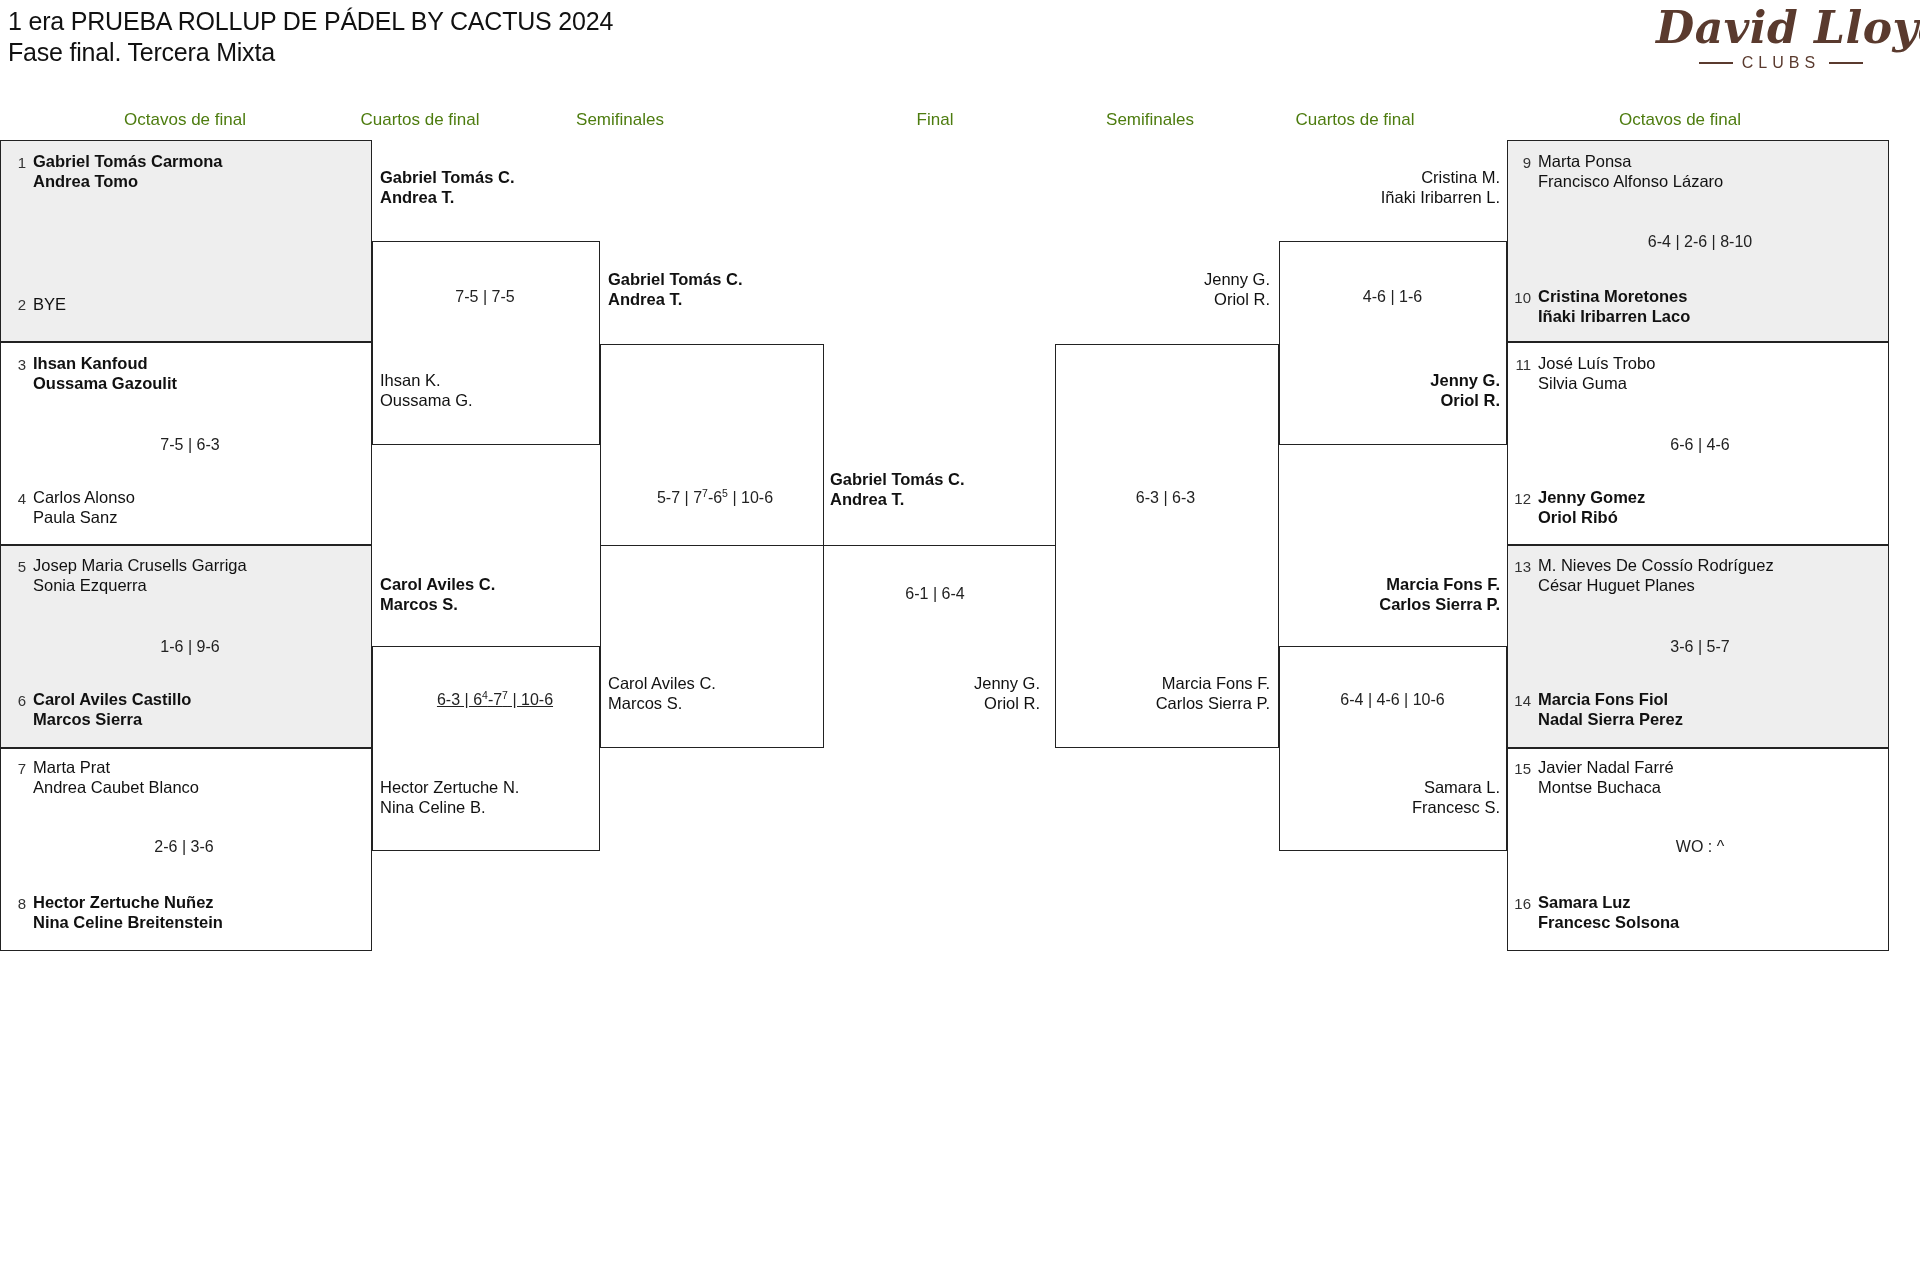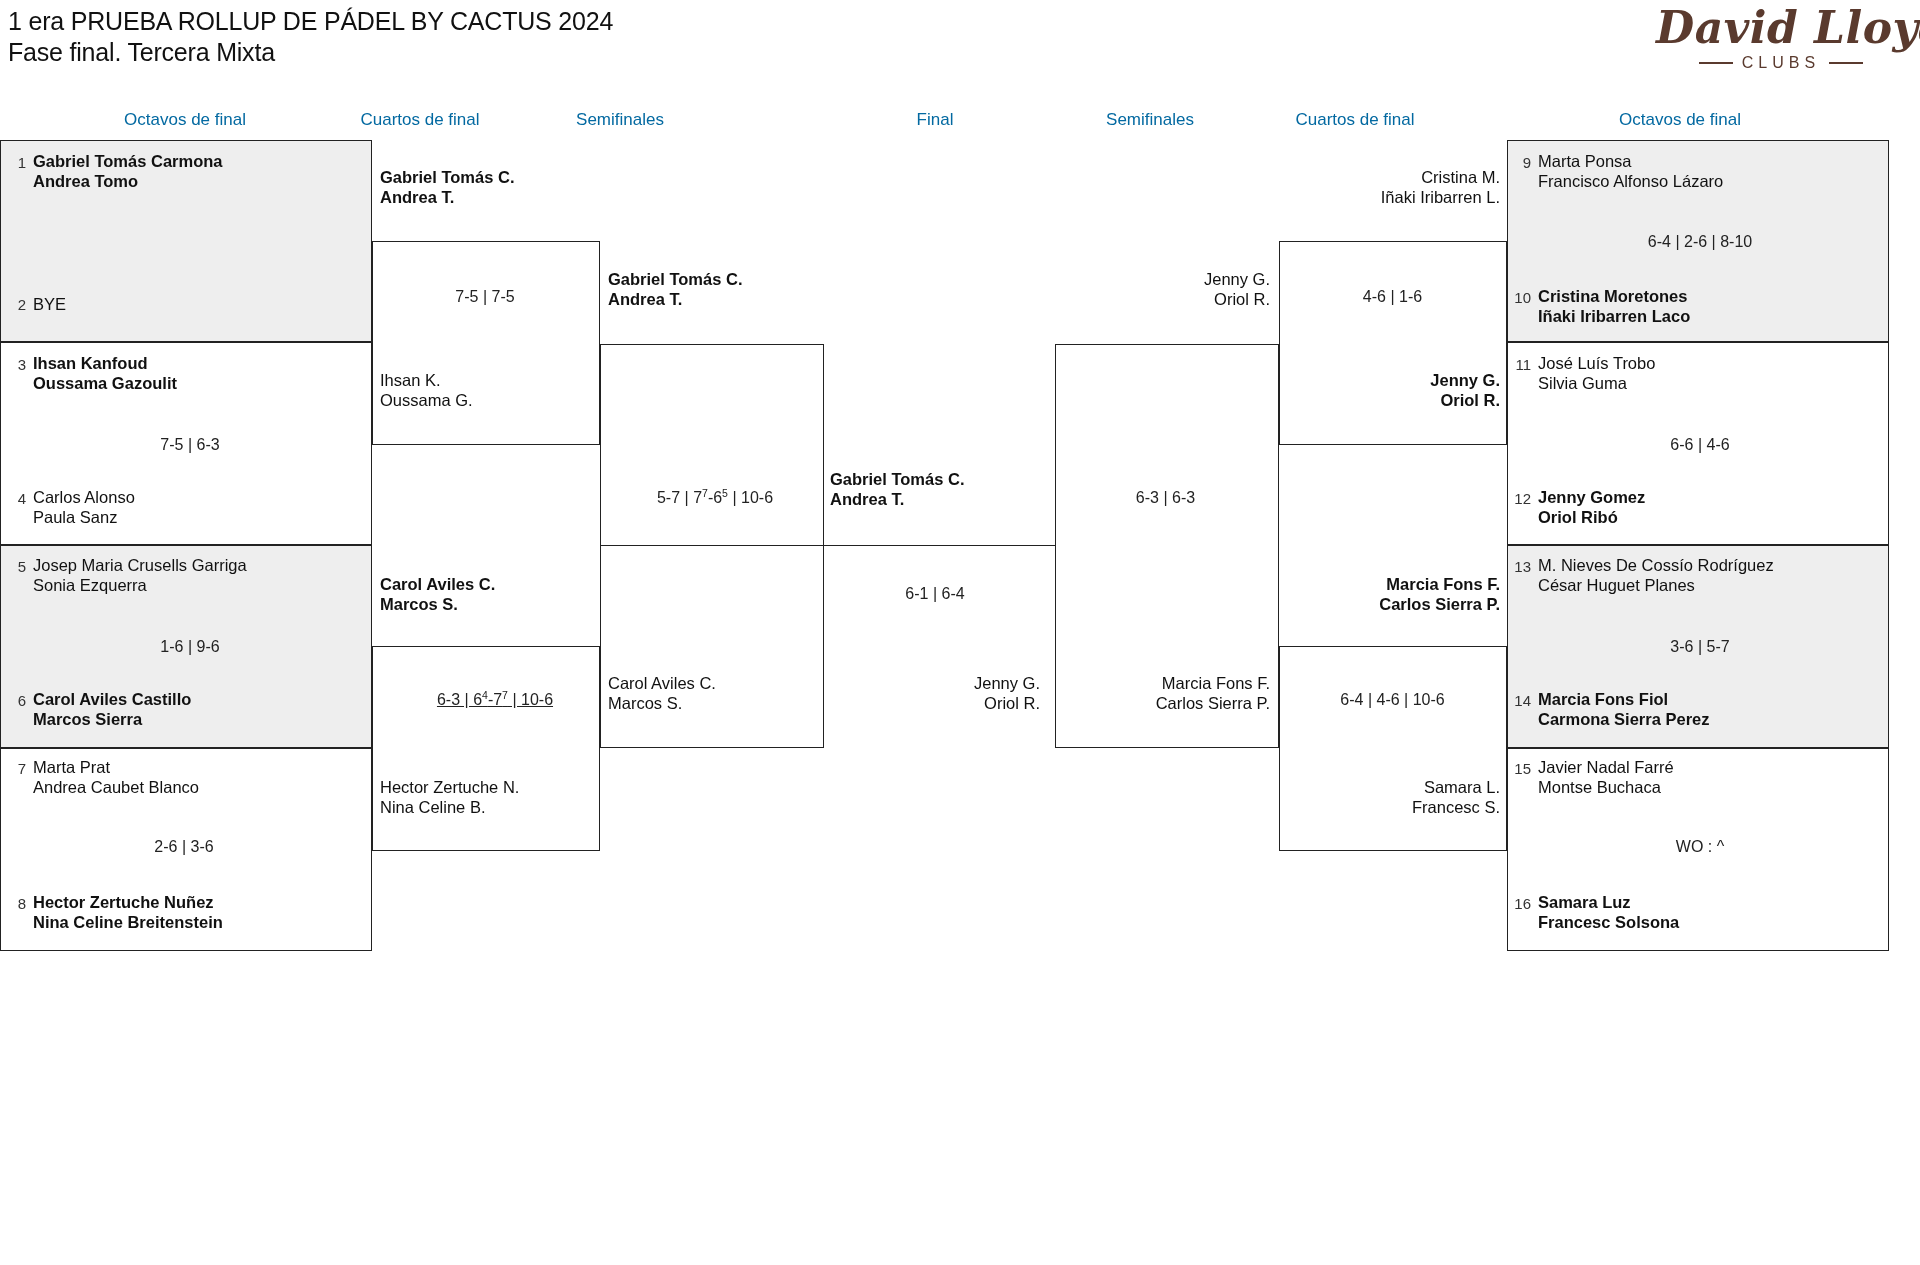--- a/index.html
+++ b/index.html
@@ -25,21 +25,21 @@
     font-style: italic; font-weight: 700;
     font-size: 44px; color: #5a3a2e; line-height: 44px;
     letter-spacing: 0.5px; white-space: nowrap;
   }
   .logo-sub { display: flex; align-items: center; justify-content: center; gap: 9px; margin-top: 4px; }
   .logo-rule { height: 2px; width: 34px; background: #5a3a2e; }
   .logo-clubs { font-size: 16px; letter-spacing: 5px; color: #5a3a2e; font-weight: 400; }
 
   
   .round-head {
-    position: absolute; font-size: 17px; color: #0369a1;
+    position: absolute; font-size: 17px; color: #4d7c0f;
     text-align: center; white-space: nowrap; top: 110px;
   }
 
   
   .box { position: absolute; border: 1px solid #222; }
   .box.shaded { background: #eeeeee; }
   .box.plain  { background: #ffffff; }
 
   .connector { position: absolute; background: #222; }
 
@@ -284,21 +284,21 @@
     <span class="seed wide">13</span>
     <span class="names">
       <span>M. Nieves De Cossío Rodríguez</span>
       <span>César Huguet Planes</span>
     </span>
   </div>
   <div class="slot" style="left:1509px; top:690px;">
     <span class="seed wide">14</span>
     <span class="names win">
       <span>Marcia Fons Fiol</span>
-      <span>Carmona Sierra Perez</span>
+      <span>Nadal Sierra Perez</span>
     </span>
   </div>
   <div class="slot" style="left:1509px; top:758px;">
     <span class="seed wide">15</span>
     <span class="names">
       <span>Javier Nadal Farré</span>
       <span>Montse Buchaca</span>
     </span>
   </div>
   <div class="slot" style="left:1509px; top:893px;">

